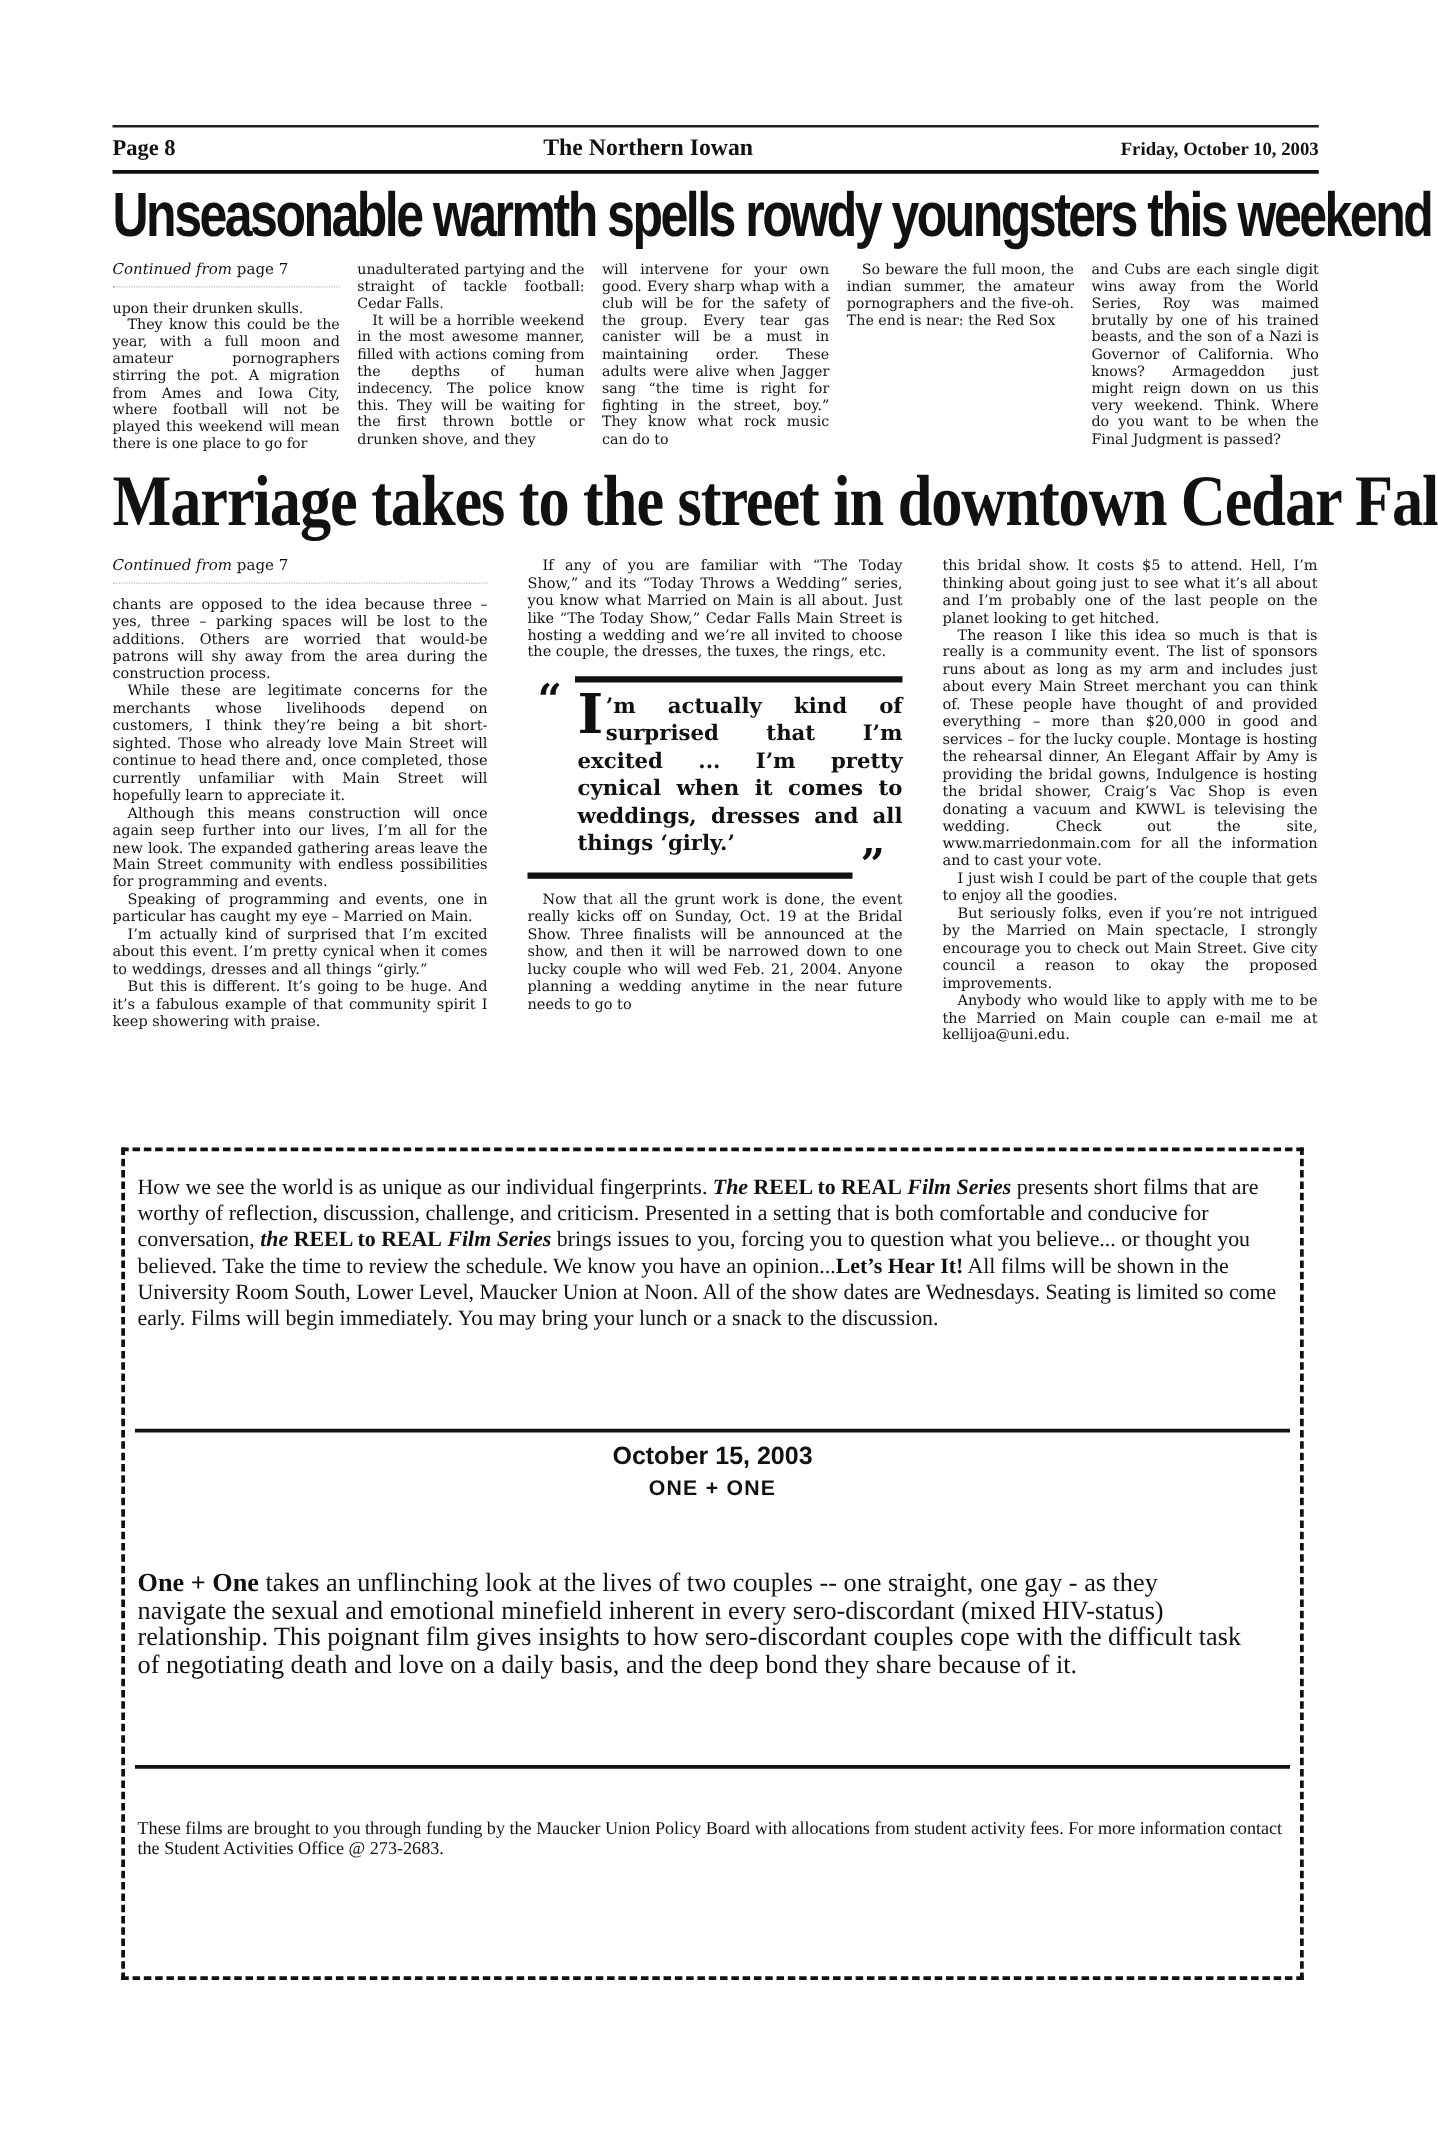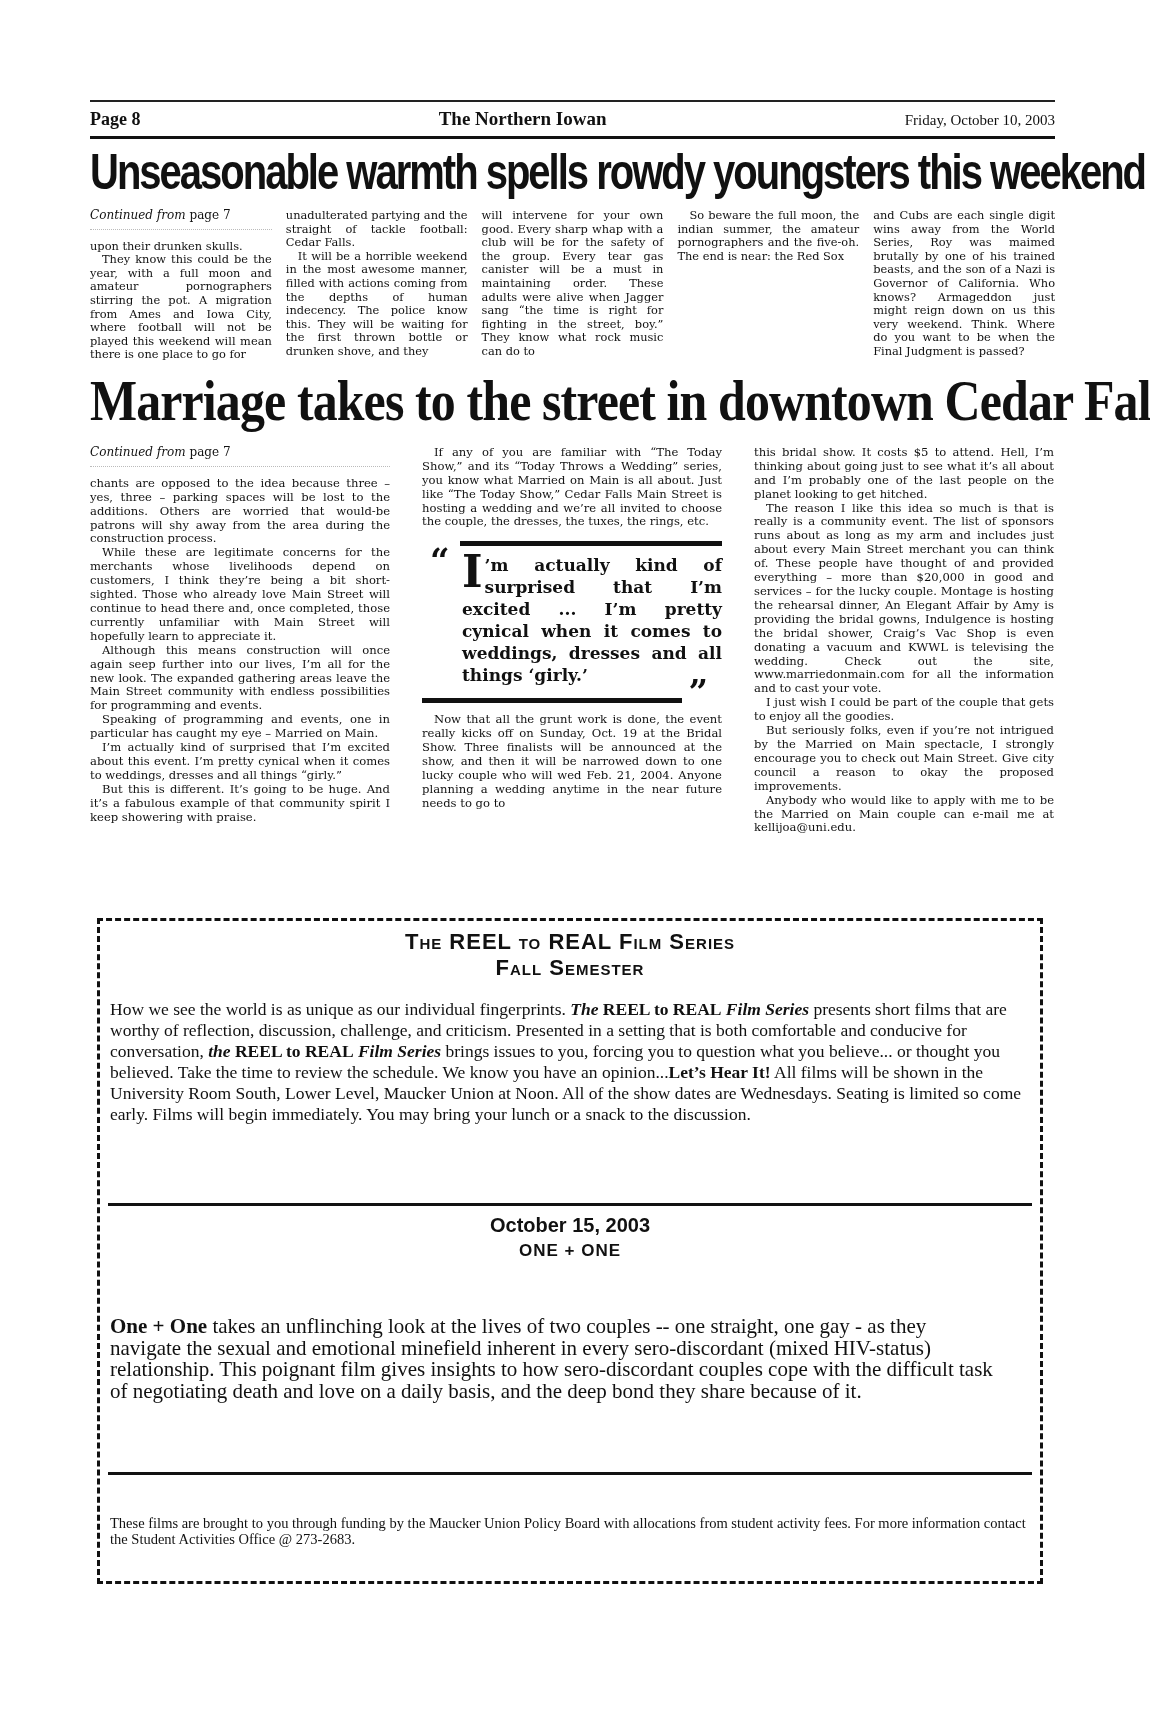--- a/index.html
+++ b/index.html
@@ -2,21 +2,21 @@
 <html><head>
 <meta charset="utf-8">
 <style>
   html, body { margin: 0; padding: 0; background: #ffffff; }
   body { width: 1150px; height: 1725px; position: relative; overflow: hidden; color: #111; font-family: "DejaVu Serif", serif; }
   .page { position: absolute; left: 90px; top: 100px; width: 965px; }
   .rule-top { height: 2px; background: #222; margin-bottom: 6px; }
   .masthead { display: flex; justify-content: space-between; align-items: baseline; height: 24px; }
   .masthead .pg { font-family: "Liberation Serif", serif; font-weight: bold; font-size: 18px; }
   .masthead .paper { font-family: "Liberation Serif", serif; font-weight: bold; font-size: 19px; }
-  .masthead .date { font-family: "Liberation Serif", serif; font-size: 15px; }
+  .masthead .date { font-family: "Liberation Serif", serif; font-size: 15px; font-weight: bold; }
   .rule-mid { height: 3px; background: #111; margin-top: 4px; }
   .headline1 { font-family: "Liberation Sans", sans-serif; font-weight: bold; font-size: 50px; letter-spacing: -2.5px; line-height: 66px; transform: scaleX(0.80); transform-origin: left; white-space: nowrap; width: 1210px; }
   .cols5 { display: grid; grid-template-columns: repeat(5, 1fr); column-gap: 14px; margin-top: 4px; }
   .col { font-family: "DejaVu Serif", serif; font-size: 11.4px; line-height: 13.6px; text-align: justify; }
   .col p { margin: 0; text-indent: 12px; }
   .col p.noindent { text-indent: 0; }
   .cont { font-size: 12px; margin-bottom: 10px; padding-bottom: 6px; border-bottom: 1px dotted #bbb; }
   .cont i { font-style: italic; }
   .headline2 { font-family: "Liberation Serif", serif; font-weight: bold; font-size: 58px; line-height: 70px; margin-top: 4px; white-space: nowrap; transform: scaleX(0.86); transform-origin: left; width: 1130px; letter-spacing: -1px; }
   .cols3 { display: grid; grid-template-columns: 300px 300px 300px; column-gap: 32px; margin-top: 10px; }
@@ -101,24 +101,20 @@
       <p class="noindent">this bridal show. It costs $5 to attend. Hell, I’m thinking about going just to see what it’s all about and I’m probably one of the last people on the planet looking to get hitched.</p>
       <p>The reason I like this idea so much is that is really is a community event. The list of sponsors runs about as long as my arm and includes just about every Main Street merchant you can think of. These people have thought of and provided everything – more than $20,000 in good and services – for the lucky couple. Montage is hosting the rehearsal dinner, An Elegant Affair by Amy is providing the bridal gowns, Indulgence is hosting the bridal shower, Craig’s Vac Shop is even donating a vacuum and KWWL is televising the wedding. Check out the site, www.marriedonmain.com for all the information and to cast your vote.</p>
       <p>I just wish I could be part of the couple that gets to enjoy all the goodies.</p>
       <p>But seriously folks, even if you’re not intrigued by the Married on Main spectacle, I strongly encourage you to check out Main Street. Give city council a reason to okay the proposed improvements.</p>
       <p>Anybody who would like to apply with me to be the Married on Main couple can e-mail me at kellijoa@uni.edu.</p>
     </div>
   </div>
 </div>
 
 <div class="adbox">
-  <div class="ad-title">
-    <div>The REEL to REAL Film Series</div>
-    <div>Fall Semester</div>
-  </div>
   <div class="ad-intro"><span>How we see the world is as unique as our individual fingerprints. </span><b><i>The</i></b> <b>REEL to REAL</b> <b><i>Film Series</i></b><span> presents short films that are worthy of reflection, discussion, challenge, and criticism.  Presented in a setting that is both comfortable and conducive for conversation, </span><b><i>the</i></b> <b>REEL to REAL</b> <b><i>Film Series</i></b><span> brings issues to you, forcing you to question what you believe... or thought you believed.  Take the time to review the schedule.  We know you have an opinion...</span><b>Let’s Hear It!</b><span>  All films will be shown in the University Room South, Lower Level, Maucker Union at Noon.  All of the show dates are Wednesdays.  Seating is limited so come early.  Films will begin immediately.  You may bring your lunch or a snack to the discussion.</span></div>
 
   <div class="ad-rule" style="margin-top:78px;"></div>
   <div class="ad-date">October 15, 2003</div>
   <div class="ad-film">ONE + ONE</div>
 
   <div class="ad-desc"><b>One + One</b><span> takes an unflinching look at the lives of two couples -- one straight, one gay - as they navigate the sexual and emotional minefield inherent in every sero-discordant (mixed HIV-status) relationship. This poignant film gives insights to how sero-discordant couples cope with the difficult task of negotiating death and love on a daily basis, and the deep bond they share because of it.</span></div>
 
   <div class="ad-rule" style="margin-top:70px;"></div>
   <div class="ad-foot">These films are brought to you through funding by the  Maucker Union Policy Board with allocations from student activity fees. For more information contact the Student Activities Office @ 273-2683.</div>

